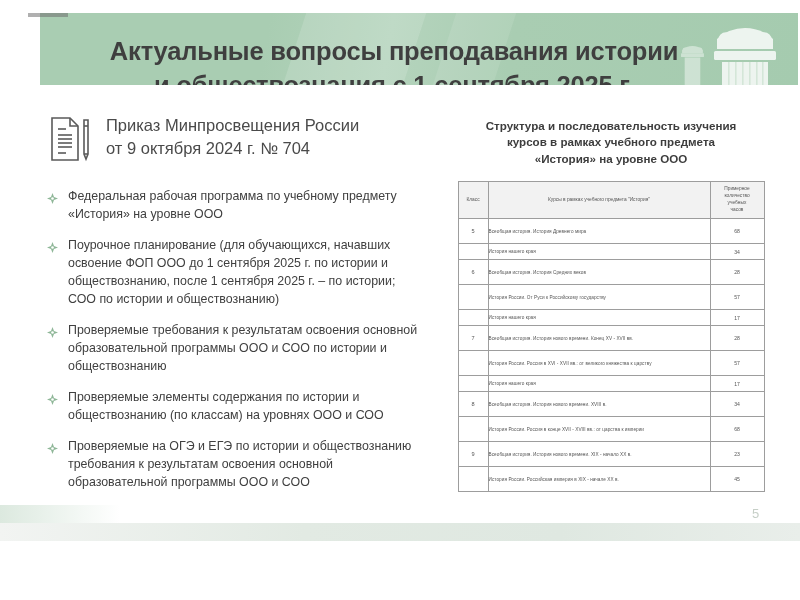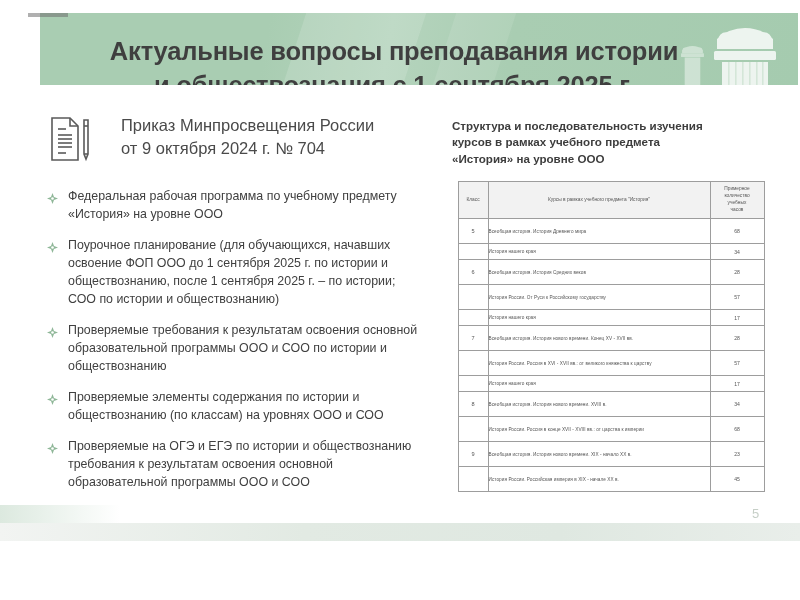--- a/index.html
+++ b/index.html
@@ -83,21 +83,21 @@
   
   .left-col {
     position: absolute;
     left: 46px;
     top: 112px;
     width: 392px;
   }
   .order-head {
     display: flex;
     align-items: flex-start;
-    gap: 29px;
+    gap: 14px;
   }
   .doc-icon {
     flex: 0 0 auto;
     width: 46px;
     height: 50px;
     margin-top: 2px;
   }
   .order-title {
     font-size: 16.5px;
     line-height: 1.42;
@@ -130,20 +130,21 @@
   }
 
   
   .right-col {
     position: absolute;
     left: 452px;
     top: 118px;
     width: 318px;
   }
   .struct-title {
+    text-align: center;
     font-size: 11.6px;
     font-weight: bold;
     line-height: 1.42;
     color: #3d3d3d;
     margin-bottom: 14px;
   }
   .struct-title span { display: block; }
 
   table.courses {
     width: 306px;

